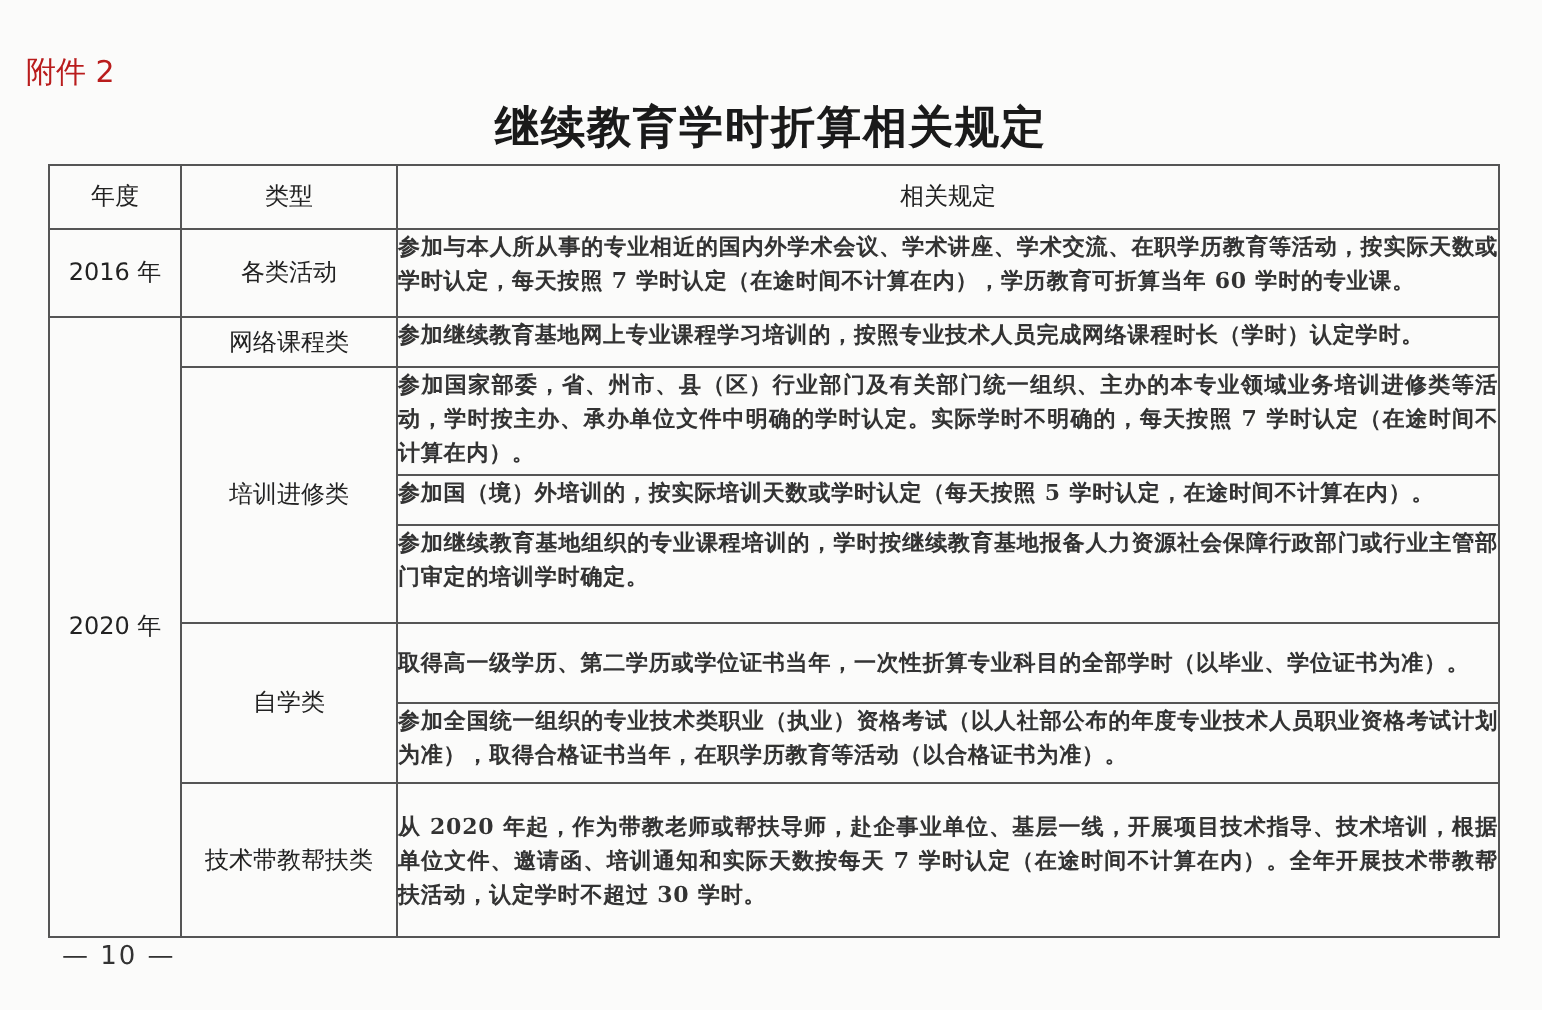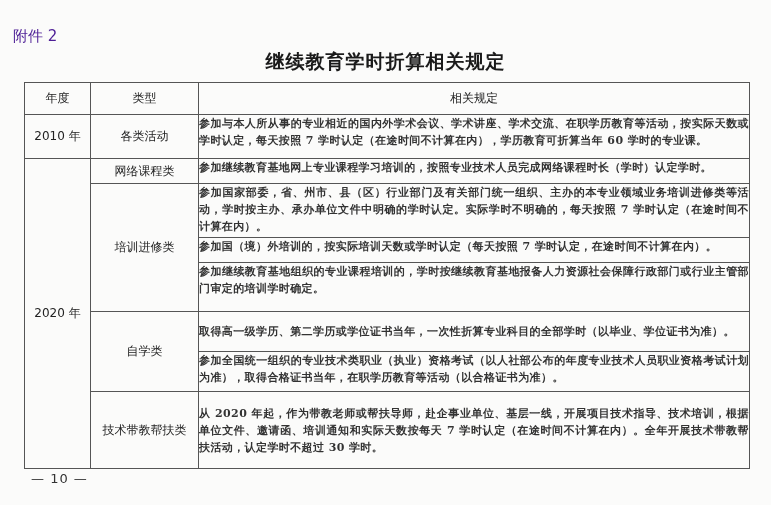--- a/index.html
+++ b/index.html
@@ -1,23 +1,23 @@
 <!DOCTYPE html>
 <html><head>
 <meta charset="utf-8">
 <style>
   html, body { margin:0; padding:0; }
   body {
     width:771px; height:505px; background:#fbfbfa; position:relative; overflow:hidden;
     font-family: "DejaVu Sans", "Liberation Sans", sans-serif; color:#1e1e1e;
   }
-  .attach-label { position:absolute; left:13px; top:27px; font-size:15px; color:#4c1d95; }
+  .attach-label { position:absolute; left:13px; top:27px; font-size:15px; color:#b91c1c; }
   .doc-title {
     position:absolute; left:0; width:771px; top:49px; text-align:center;
-    font-family: "DejaVu Serif", "Liberation Serif", serif; font-size:19px; font-weight:bold;
+    font-family: "DejaVu Serif", "Liberation Serif", serif; font-size:22px; font-weight:bold;
     letter-spacing:1px; color:#1a1a1a;
   }
   table.rules {
     position:absolute; left:24px; top:82px; width:725px; height:378px;
     border-collapse:collapse; table-layout:fixed;
   }
   table.rules td, table.rules th {
     border:1px solid #555; padding:0;
   }
   th { font-weight:normal; font-size:12px; color:#222; height:31px; }
@@ -41,35 +41,35 @@
     <col style="width:108px">
     <col style="width:551px">
   </colgroup>
   <tbody>
       <tr>
     <th>年度</th>
     <th>类型</th>
     <th>相关规定</th>
   </tr>
   <tr style="height:44px">
-    <td class="year">2010 年</td>
+    <td class="year">2016 年</td>
     <td class="type">各类活动</td>
     <td class="rule">参加与本人所从事的专业相近的国内外学术会议、学术讲座、学术交流、在职学历教育等活动，按实际天数或学时认定，每天按照 7 学时认定（在途时间不计算在内），学历教育可折算当年 60 学时的专业课。</td>
   </tr>
   <tr style="height:25px">
     <td class="year" rowspan="7">2020 年</td>
     <td class="type">网络课程类</td>
     <td class="rule">参加继续教育基地网上专业课程学习培训的，按照专业技术人员完成网络课程时长（学时）认定学时。</td>
   </tr>
   <tr style="height:54px">
     <td class="type" rowspan="3">培训进修类</td>
     <td class="rule">参加国家部委，省、州市、县（区）行业部门及有关部门统一组织、主办的本专业领域业务培训进修类等活动，学时按主办、承办单位文件中明确的学时认定。实际学时不明确的，每天按照 7 学时认定（在途时间不计算在内）。</td>
   </tr>
   <tr style="height:25px">
-    <td class="rule">参加国（境）外培训的，按实际培训天数或学时认定（每天按照 7 学时认定，在途时间不计算在内）。</td>
+    <td class="rule">参加国（境）外培训的，按实际培训天数或学时认定（每天按照 5 学时认定，在途时间不计算在内）。</td>
   </tr>
   <tr style="height:49px">
     <td class="rule">参加继续教育基地组织的专业课程培训的，学时按继续教育基地报备人力资源社会保障行政部门或行业主管部门审定的培训学时确定。</td>
   </tr>
   <tr style="height:40px">
     <td class="type" rowspan="2">自学类</td>
     <td class="rule" style="vertical-align:middle">取得高一级学历、第二学历或学位证书当年，一次性折算专业科目的全部学时（以毕业、学位证书为准）。</td>
   </tr>
   <tr style="height:40px">
     <td class="rule">参加全国统一组织的专业技术类职业（执业）资格考试（以人社部公布的年度专业技术人员职业资格考试计划为准），取得合格证书当年，在职学历教育等活动（以合格证书为准）。</td>

